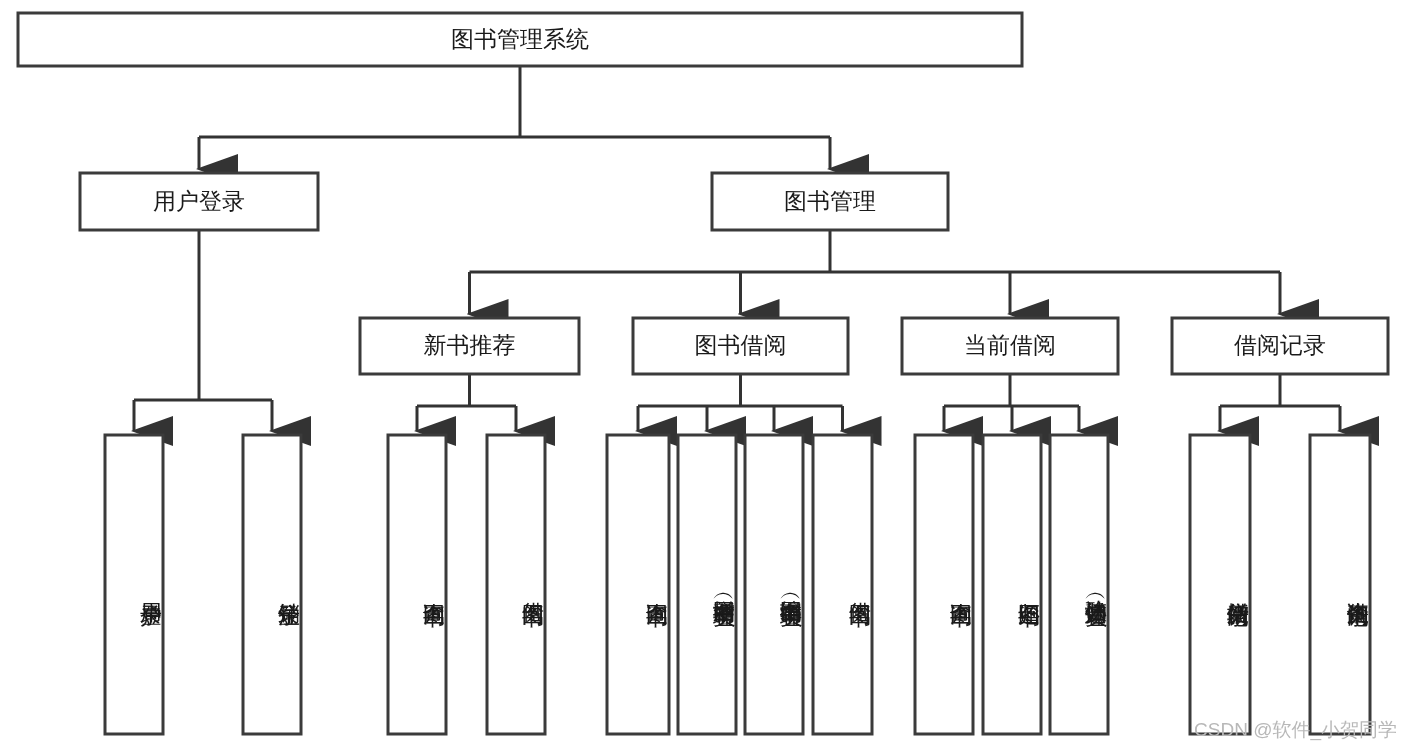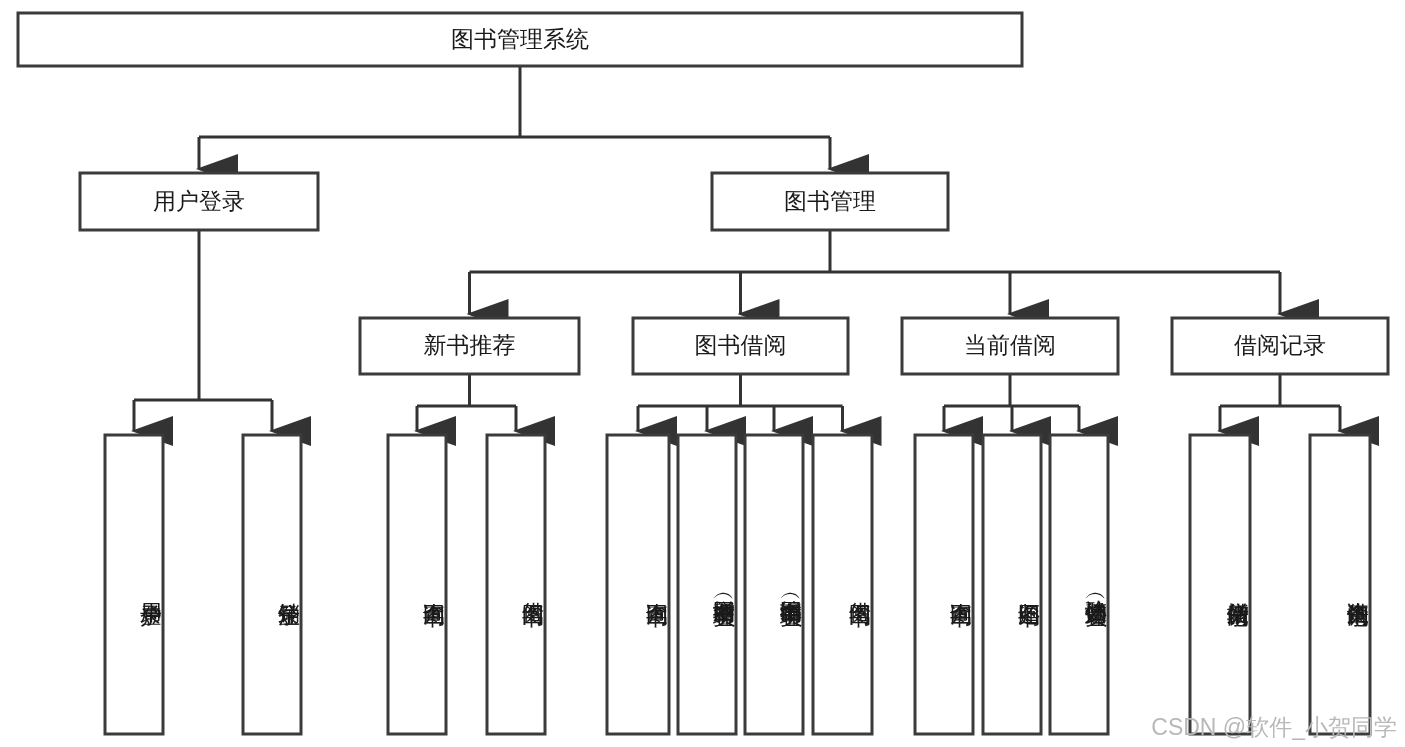--- a/index.html
+++ b/index.html
@@ -56,21 +56,21 @@
     align-items: flex-start;
     justify-content: center;
     white-space: nowrap;
     pointer-events: none;
   }
   .watermark {
     position: absolute;
     right: 8px;
     bottom: 4px;
     font-family: "Liberation Sans", "DejaVu Sans", sans-serif;
-    font-size: 23px;
+    font-size: 19px;
     color: #b8b8b8;
     white-space: nowrap;
   }
 </style>
 </head>
 <body>
 
 <svg id="diagram" viewBox="0 0 1405 747">
   <defs>
     <marker id="arrow" viewBox="0 0 12 14" refX="6" refY="13" markerWidth="12" markerHeight="14" orient="auto-start-reverse">

